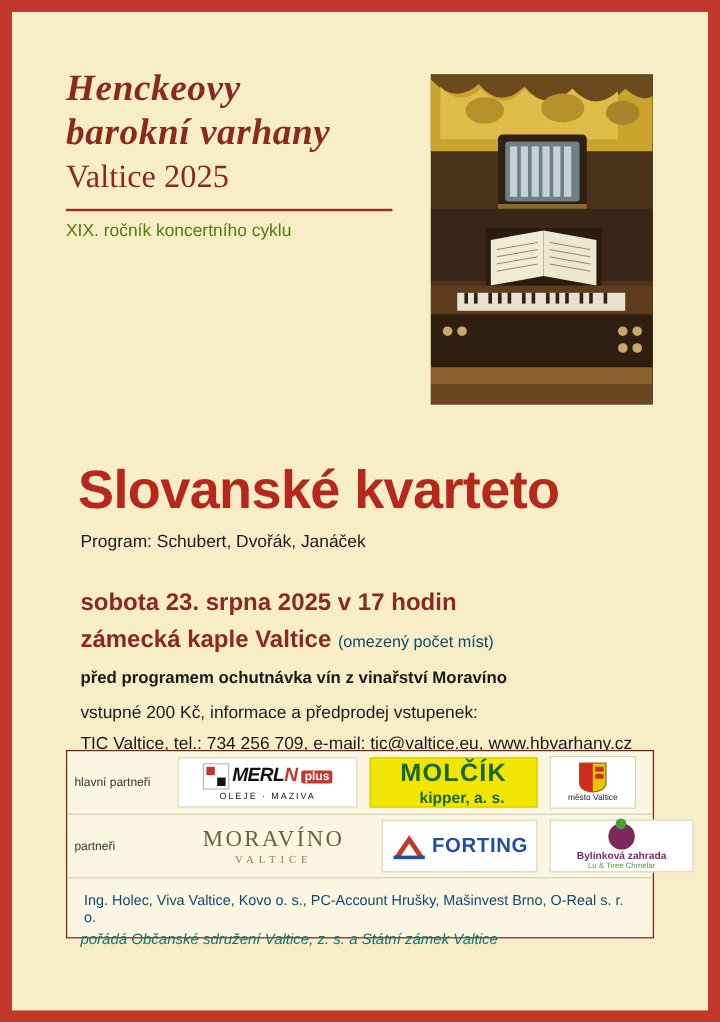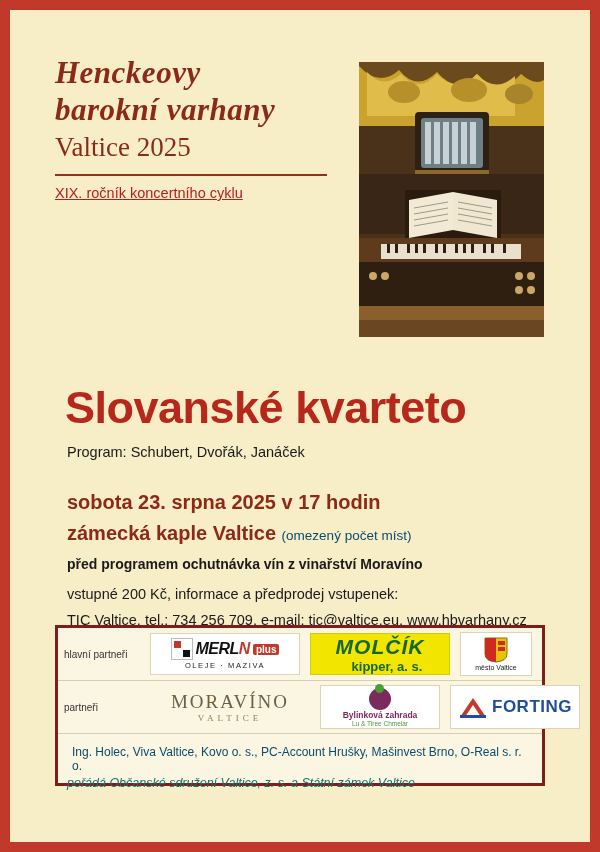--- a/index.html
+++ b/index.html
@@ -54,22 +54,21 @@
   }
   .title-rule {
     width: 272px;
     height: 2px;
     background: #9b2d1f;
     margin-top: 10px;
     margin-bottom: 9px;
   }
   .subtitle {
     font-size: 14.5px;
-    color: #b91c1c;
-    text-decoration: underline;
+    color: #4d7c0f;
   }
 
   
   .photo {
     position: absolute;
     left: 349px;
     top: 52px;
     width: 185px;
     height: 275px;
     overflow: hidden;
@@ -133,21 +132,21 @@
     font-size: 14.5px;
     color: #1a1a1a;
   }
 
   
   .sponsors {
     position: absolute;
     left: 45px;
     top: 615px;
     width: 490px;
-    border: 3px solid #7f1d1d;
+    border: 1px solid #7f1d1d;
     background: #fbf6e2;
     box-sizing: border-box;
   }
   .sponsor-row {
     display: flex;
     align-items: center;
     min-height: 48px;
     border-bottom: 1px solid #d8cfb2;
     padding: 4px 6px;
     box-sizing: border-box;
@@ -235,21 +234,20 @@
   .logo-molcik {
     height: 42px;
     width: 140px;
     background: #f2e500;
     border: 1px solid #d8cc00;
     flex-direction: column;
   }
   .molcik-word {
     font-size: 21px;
     font-weight: bold;
-    font-style: italic;
     color: #17662b;
     letter-spacing: 1px;
   }
   .molcik-sub {
     font-size: 13px;
     color: #17662b;
     font-weight: bold;
     padding-left: 14px;
   }
 
@@ -483,37 +481,37 @@
 
     <div class="sponsor-row">
       <div class="sponsor-label">partneři</div>
       <div class="logos">
 
         <div class="logo logo-moravino">
           <div class="moravino-word">MORAVÍNO</div>
           <div class="moravino-sub">VALTICE</div>
         </div>
 
-        <div class="logo logo-bylinkova">
-          <div class="bylinka-top">
-            <span class="bylinka-circ"></span>
-          </div>
-          <div class="bylinka-t1">Bylinková zahrada</div>
-          <div class="bylinka-t2">Lu &amp; Tiree Chmelar</div>
-        </div>
-
         <div class="logo logo-forting">
           <svg class="forting-mark" viewBox="0 0 30 24">
             <path d="M2 22 L15 3 L28 22 z" fill="#c0392b"></path>
             <path d="M7 22 L15 10 L23 22 z" fill="#ffffff"></path>
             <rect x="2" y="20" width="26" height="3" fill="#1f4e9c"></rect>
           </svg>
           <div class="forting-word">FORTING</div>
         </div>
 
+        <div class="logo logo-bylinkova">
+          <div class="bylinka-top">
+            <span class="bylinka-circ"></span>
+          </div>
+          <div class="bylinka-t1">Bylinková zahrada</div>
+          <div class="bylinka-t2">Lu &amp; Tiree Chmelar</div>
+        </div>
+
       </div>
     </div>
 
     <div class="sponsor-row last">
       <div class="partners-text">Ing. Holec, Viva Valtice, Kovo o. s., PC-Account Hrušky, Mašinvest Brno, O-Real s. r. o.</div>
     </div>
 
   </div>
 
   <div class="organiser">pořádá Občanské sdružení Valtice, z. s. a Státní zámek Valtice</div>

